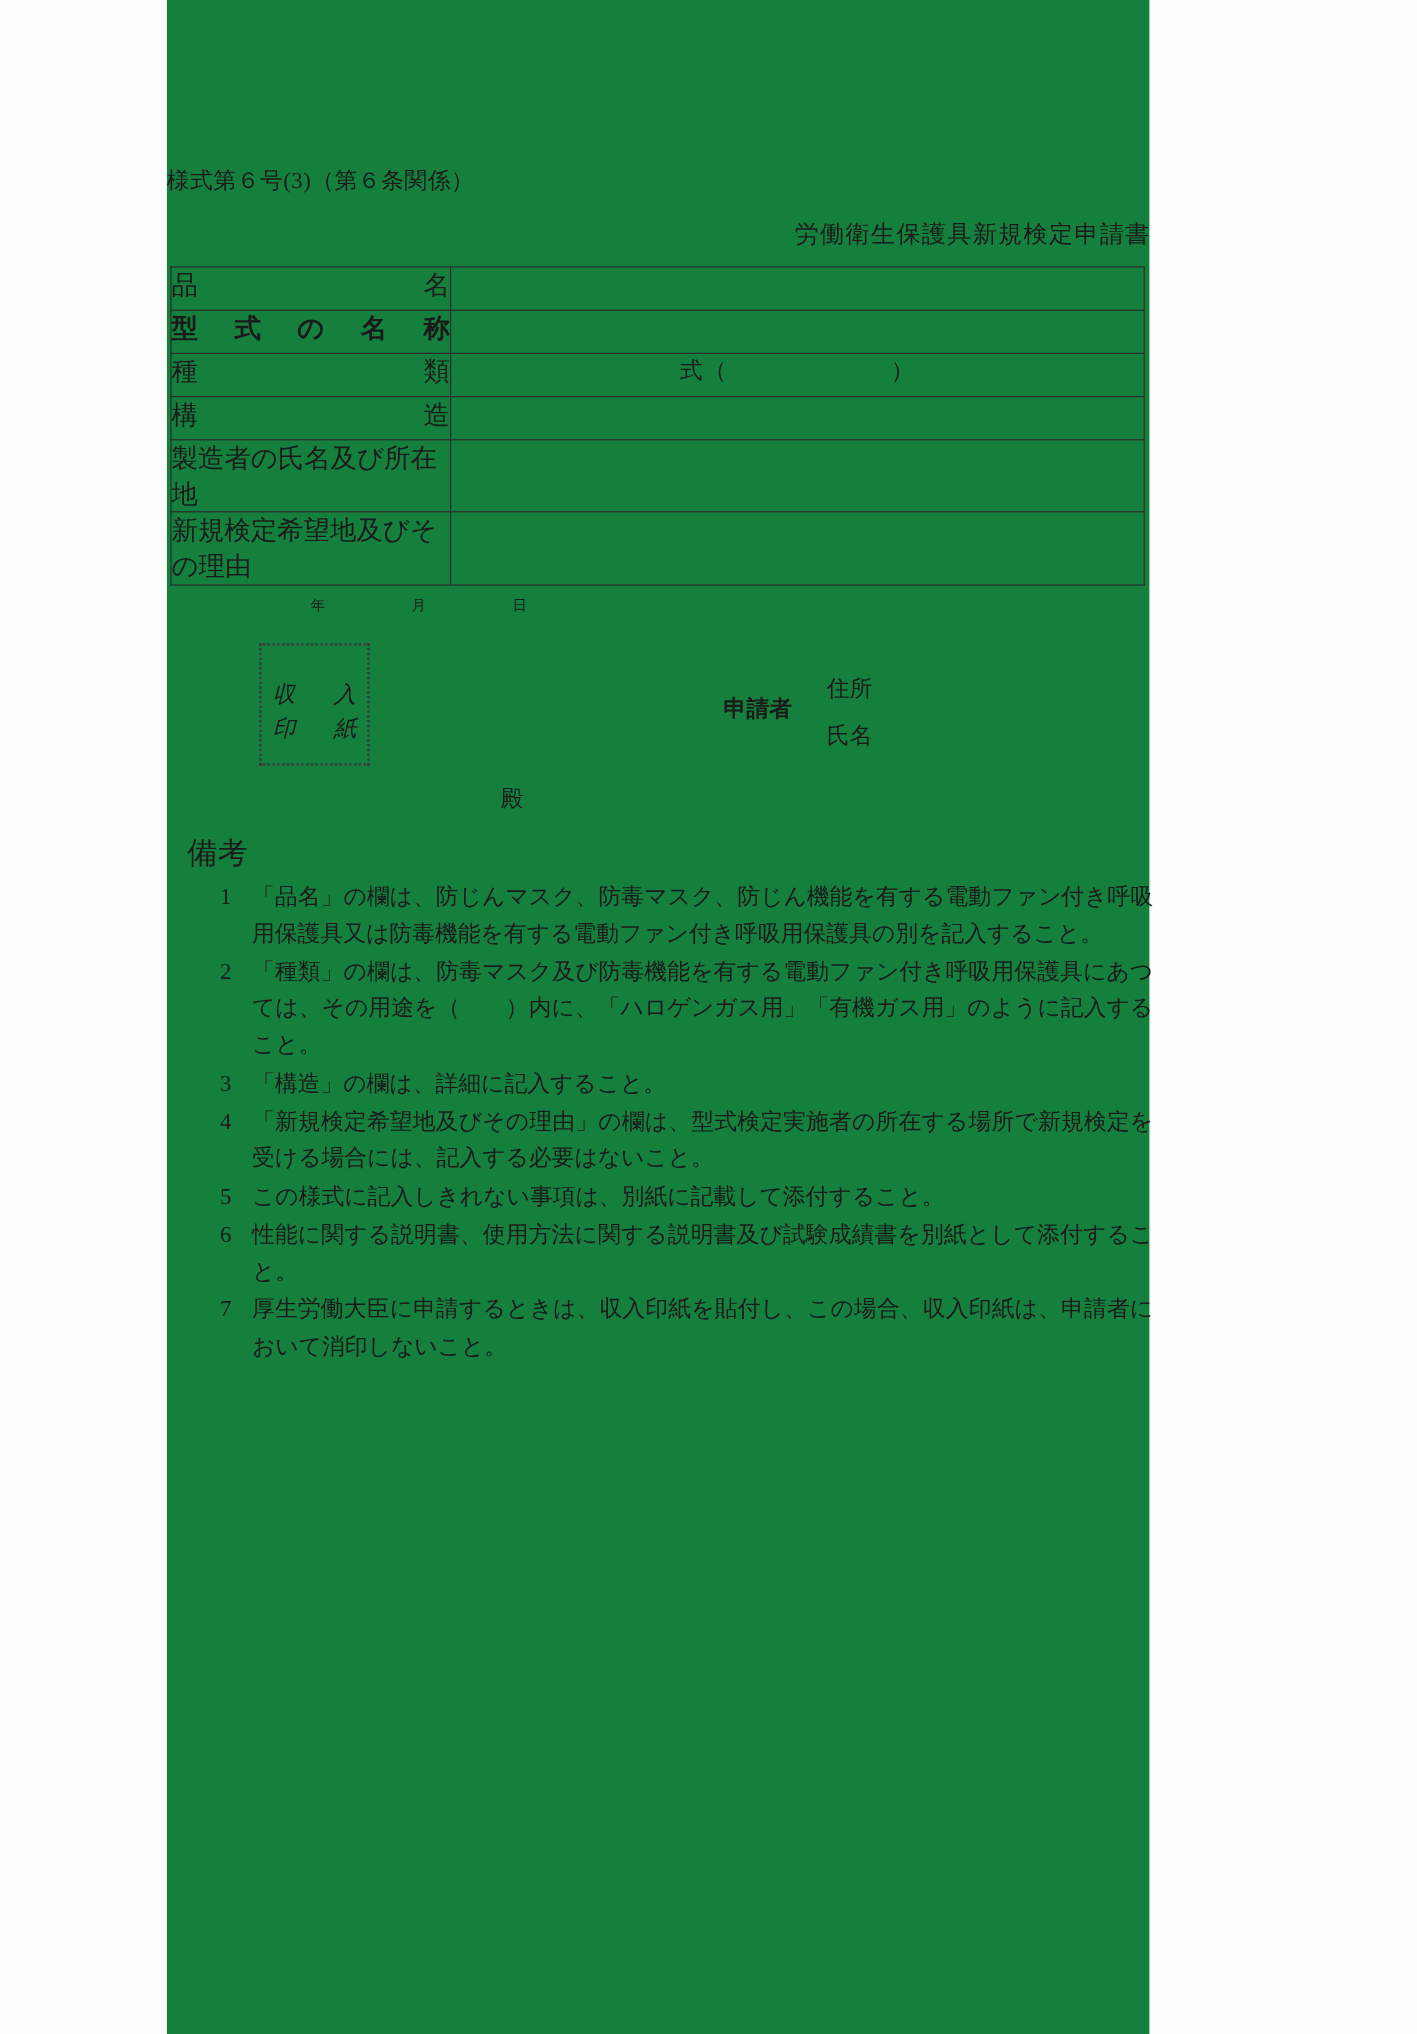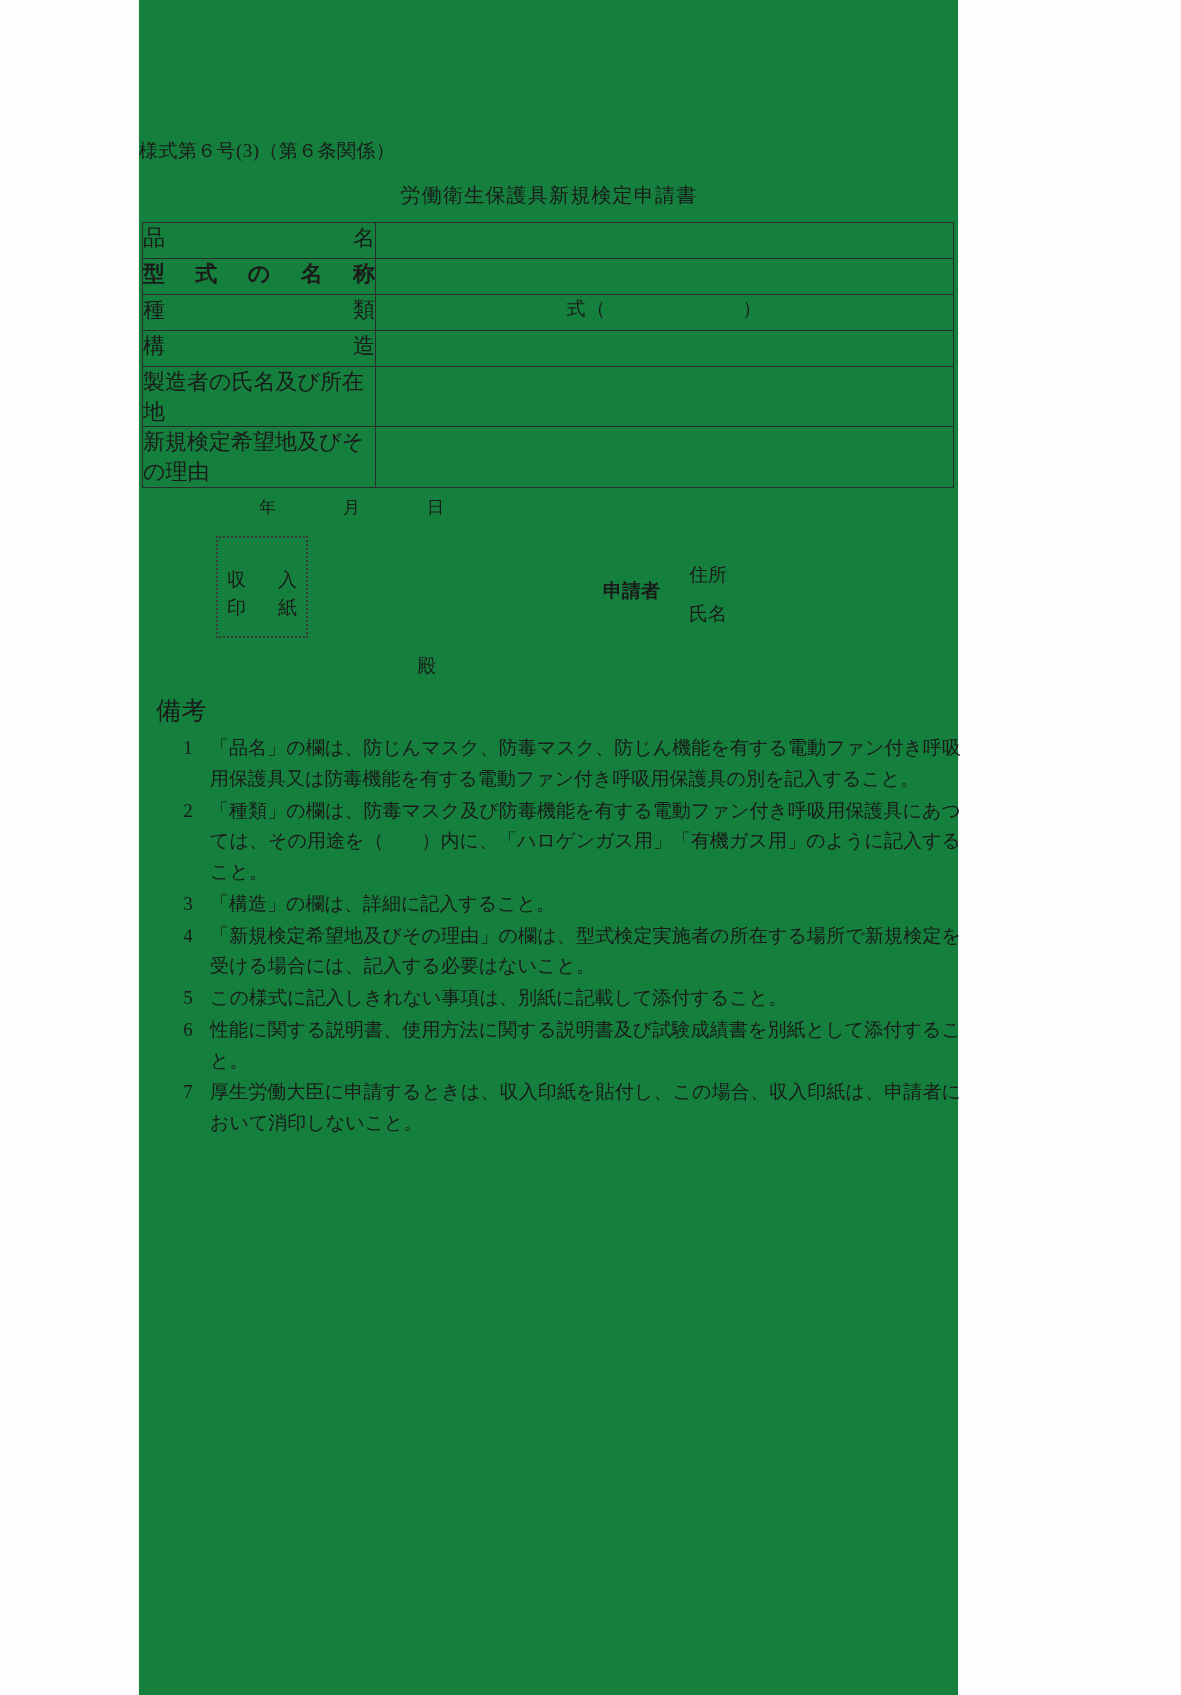--- a/index.html
+++ b/index.html
@@ -58,21 +58,21 @@
     font-size: 19px;
     letter-spacing: 0.4px;
     white-space: nowrap;
   }
 
   .form-title {
     position: absolute;
     left: 0;
     top: 182px;
     width: 820px;
-    text-align: center;
+    text-align: right;
     font-size: 20px;
     letter-spacing: 1.2px;
   }
 
   
   .form-table {
     position: absolute;
     left: 3px;
     top: 222px;
     width: 812px;
@@ -127,37 +127,38 @@
   .type-mark .gap {
     display: inline-block;
     width: 136px;
   }
 
   
   .date-line {
     position: absolute;
     left: 120px;
     top: 496px;
-    font-size: 17px;
+    font-size: 12px;
     white-space: nowrap;
   }
   .date-line .d-unit {
     display: inline-block;
     width: 84px;
   }
 
   
   .stamp-box {
     position: absolute;
     left: 77px;
     top: 536px;
     width: 92px;
     height: 102px;
     border: 2px dotted #3a3a3a;
     box-sizing: border-box;
+    font-style: italic;
   }
   .stamp-inner {
     position: absolute;
     left: 0;
     top: 28px;
     width: 100%;
     font-size: 19px;
     line-height: 1.48;
   }
   .stamp-inner .sline {

